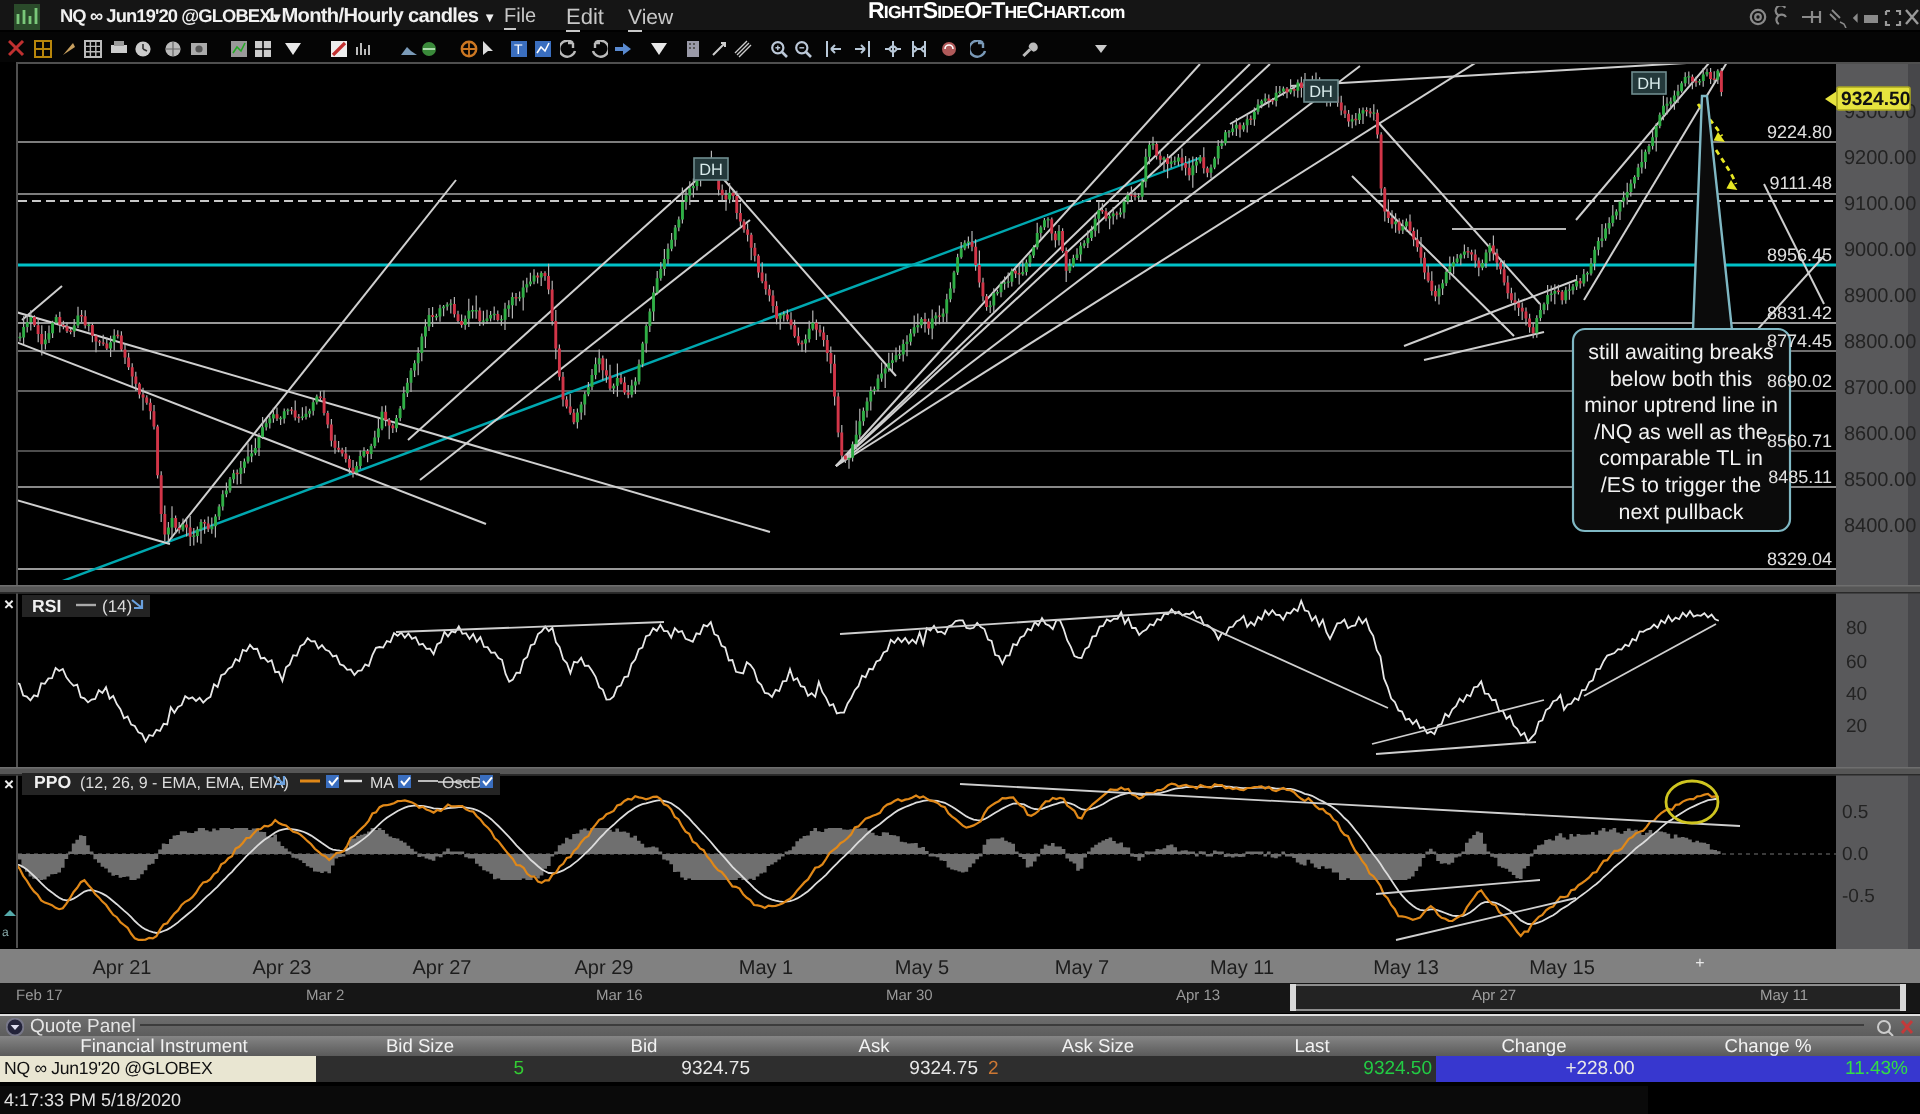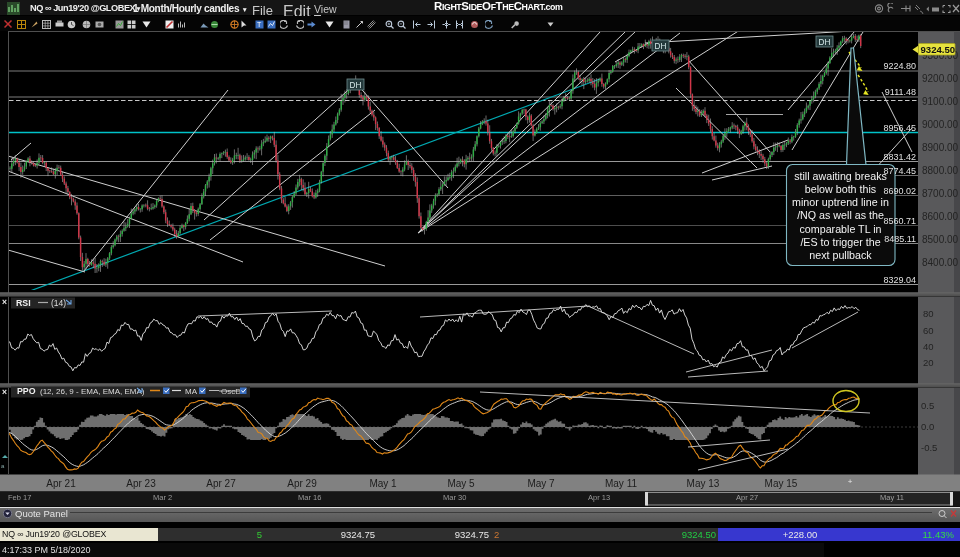--- a/index.html
+++ b/index.html
@@ -4,22 +4,22 @@
 body{width:960px;height:557px;background:#000;font-family:"Liberation Sans",sans-serif;position:relative;overflow:hidden}
 .abs{position:absolute}
 </style></head><body>
 <div class="abs" style="left:0;top:0;width:960px;height:16px;background:#151515;border-bottom:1px solid #000">
   <svg class="abs" style="left:7px;top:2px" width="13" height="13" viewBox="0 0 13 13">
       <rect width="13" height="13" fill="#2a4a2a"></rect>
       <path d="M2,10V5M5,10V3M8,10V6M11,10V2" stroke="#7ac87a" stroke-width="1.4"></path>
     </svg>
   <span class="abs" style="left:30px;top:3px;font-size:9.2px;font-weight:bold;color:#f0f0f0;letter-spacing:-0.45px;white-space:nowrap">NQ ∞ Jun19'20 @GLOBEX<span style="font-size:6.5px">▼</span></span>
   <span class="abs" style="left:133px;top:2.5px;font-size:10.1px;font-weight:bold;color:#f0f0f0;letter-spacing:-0.35px;white-space:nowrap">1 Month/Hourly candles <span style="font-size:6.5px">▼</span></span>
-  <span class="abs" style="left:252px;top:3px;font-size:13px;color:#c8c8c8"><u style="text-decoration:none;border-bottom:1px solid #c8c8c8">F</u>ile</span>
-  <span class="abs" style="left:283px;top:3px;font-size:16px;color:#c8c8c8"><u style="text-decoration:none;border-bottom:1px solid #c8c8c8">E</u>dit</span>
+  <span class="abs" style="left:252px;top:3px;font-size:10px;color:#c8c8c8"><u style="text-decoration:none;border-bottom:1px solid #c8c8c8">F</u>ile</span>
+  <span class="abs" style="left:283px;top:3px;font-size:11px;color:#c8c8c8"><u style="text-decoration:none;border-bottom:1px solid #c8c8c8">E</u>dit</span>
   <span class="abs" style="left:314px;top:3px;font-size:10.5px;color:#c8c8c8"><u style="text-decoration:none;border-bottom:1px solid #c8c8c8">V</u>iew</span>
   <span style="position:absolute;left:434px;top:0px;width:200px;font-weight:bold;color:#fff;font-size:11.5px;line-height:13px;letter-spacing:-0.4px">R<span style="font-size:8.8px">IGHT</span>S<span style="font-size:8.8px">IDE</span>O<span style="font-size:8.8px">F</span>T<span style="font-size:8.8px">HE</span>C<span style="font-size:8.8px">HART</span><span style="font-size:8.8px">.com</span></span>
   <svg style="position:absolute;left:874px;top:3px" width="86" height="11" viewBox="0 0 86 11">
       <g stroke="#8a8a8a" fill="none" stroke-width="1.1">
         <circle cx="5" cy="5.5" r="3.6"></circle>
         <circle cx="5" cy="5.5" r="1.4"></circle>
         <path d="M15,7 a2.6,2.6 0 1 1 3.6,-3.6 M19,8 a2.6,2.6 0 1 0 -3.6,3.6" transform="translate(0,-2.5)"></path>
         <path d="M27,5.5 h5 M32,2.5 v6 M32,5.5 l4,0 m0,-3 v6"></path>
         <path d="M41,4 l3,3 m-2,-5 l4,4" stroke-width="0.9"></path>
         <path d="M46,8 l2,1 1,2" stroke-width="0.8"></path>
@@ -348,20 +348,30 @@
         <path d="M2.3,3.5 L4.5,6 L6.7,3.5 Z" fill="#dde"></path>
       </svg>
     <span class="abs" style="left:15px;top:0px;font-size:9.5px;color:#e4e4e4">Quote Panel</span>
     <div class="abs" style="left:70px;top:4.5px;width:862px;height:1px;background:#9c9c9c;border-bottom:1px solid #3c3c3c"></div>
     <svg class="abs" style="left:938px;top:1px" width="20" height="9" viewBox="0 0 20 9">
         <circle cx="4" cy="4.5" r="3" fill="none" stroke="#ccc"></circle>
         <path d="M6,6.5L8.5,9" stroke="#ccc"></path>
         <path d="M13,1.5 l5,6 m0,-6 l-5,6" stroke="#c43a3a" stroke-width="1.4"></path>
       </svg>
   </div>
+  <div class="abs" style="left:0;top:11px;width:960px;height:10px;background:linear-gradient(#858585,#5a5a5a);font-size:9.3px;color:#f2f2f2">
+    <span class="abs" style="left:82px;transform:translateX(-50%);top:-0.5px">Financial Instrument</span>
+    <span class="abs" style="left:210px;transform:translateX(-50%);top:-0.5px">Bid Size</span>
+    <span class="abs" style="left:322px;transform:translateX(-50%);top:-0.5px">Bid</span>
+    <span class="abs" style="left:437px;transform:translateX(-50%);top:-0.5px">Ask</span>
+    <span class="abs" style="left:549px;transform:translateX(-50%);top:-0.5px">Ask Size</span>
+    <span class="abs" style="left:656px;transform:translateX(-50%);top:-0.5px">Last</span>
+    <span class="abs" style="left:767px;transform:translateX(-50%);top:-0.5px">Change</span>
+    <span class="abs" style="left:884px;transform:translateX(-50%);top:-0.5px">Change %</span>
+  </div>
   <div class="abs" style="left:0;top:21px;width:960px;height:13px;background:#2e2e2e;font-size:9.5px;color:#e8e8e8">
     <div class="abs" style="left:0;top:0;width:158px;height:13px;background:#e9e6d2;color:#111;padding-left:2px;line-height:13px;font-size:8.8px;letter-spacing:-0.15px">NQ ∞ Jun19'20 @GLOBEX</div>
     <span class="abs" style="left:262px;top:1px;transform:translateX(-100%);color:#33cc33">5</span>
     <span class="abs" style="left:375px;top:1px;transform:translateX(-100%)">9324.75</span>
     <span class="abs" style="left:489px;top:1px;transform:translateX(-100%)">9324.75</span>
     <span class="abs" style="left:494px;top:1px;color:#cc7733">2</span>
     <span class="abs" style="left:716px;top:1px;transform:translateX(-100%);color:#22cc44">9324.50</span>
     <div class="abs" style="left:718px;top:0;width:242px;height:13px;background:#3737cf"></div>
     <span class="abs" style="left:800px;top:1px;transform:translateX(-50%);z-index:2">+228.00</span>
     <span class="abs" style="left:954px;top:1px;transform:translateX(-100%);color:#33dd44;z-index:2">11.43%</span>

